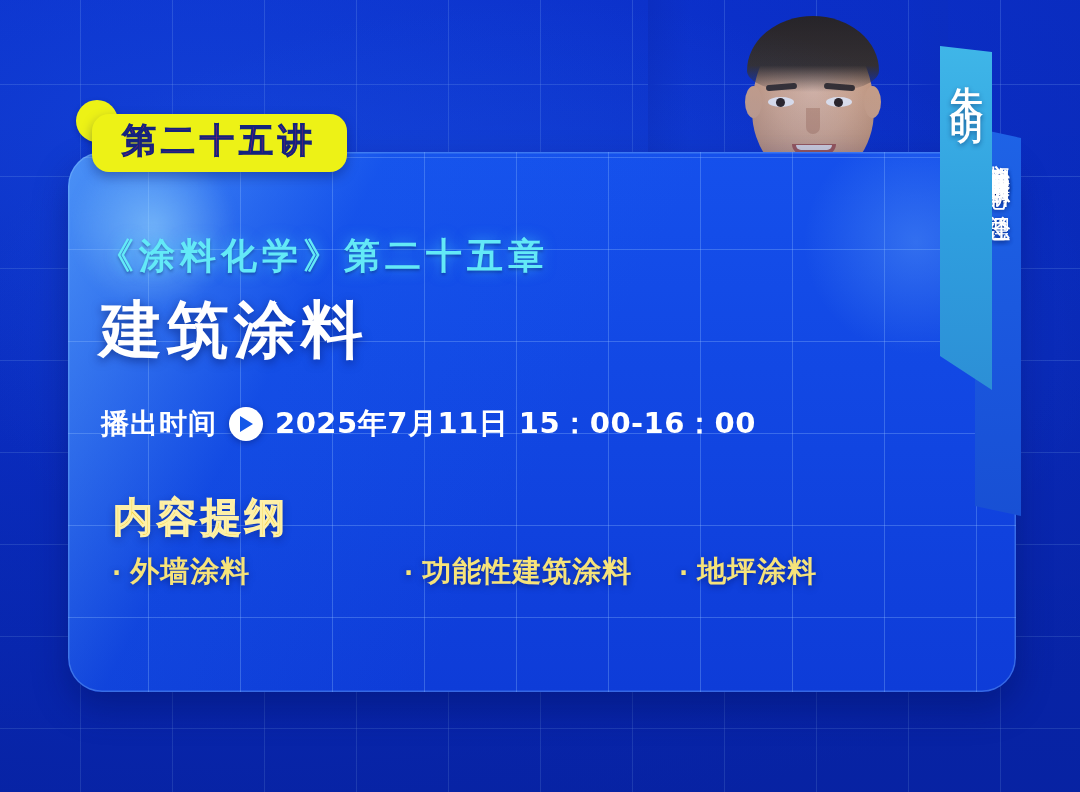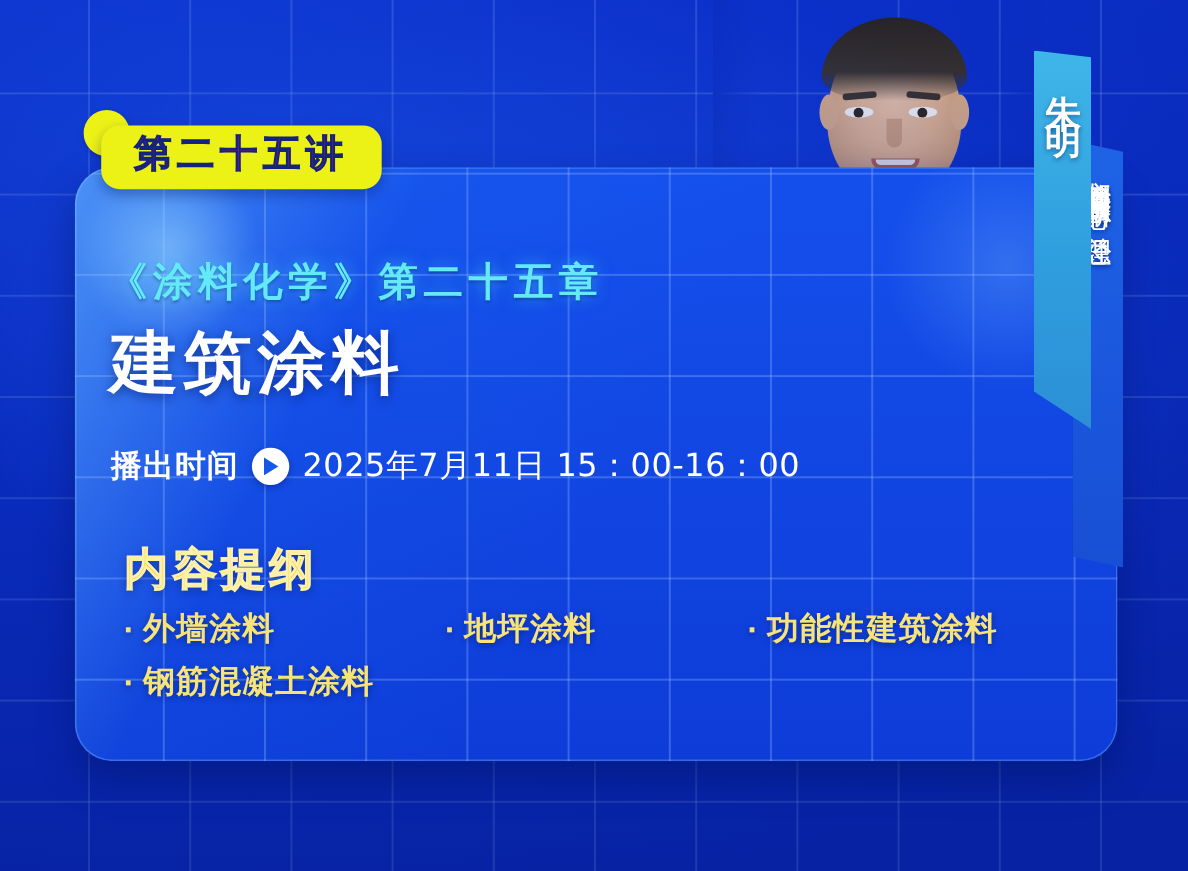--- a/index.html
+++ b/index.html
@@ -157,35 +157,35 @@
     font-size:28px;font-weight:bold;color:#ffffff;letter-spacing:1px;
     font-family:"DejaVu Sans","Liberation Sans",sans-serif;white-space:nowrap;
   }
   .play-icon{
     width:34px;height:34px;border-radius:50%;background:#ffffff;
     display:flex;align-items:center;justify-content:center;flex:0 0 auto;
     box-shadow:0 2px 6px rgba(0,20,90,.4);
   }
   .play-icon svg{display:block;}
   .time-value{
-    font-size:29px;font-weight:normal;color:#ffffff;letter-spacing:.5px;
+    font-size:29px;font-weight:bold;color:#ffffff;letter-spacing:.5px;
     font-family:"DejaVu Sans","Liberation Sans",sans-serif;white-space:nowrap;
   }
 
   
   .outline-title{
     position:absolute;left:113px;top:490px;
     font-size:40px;font-weight:bold;letter-spacing:4px;color:#f4cf33;
     -webkit-text-stroke:1.2px #fdf0a8;
     text-shadow:0 3px 8px rgba(0,18,90,.45);
     font-family:"DejaVu Sans","Liberation Sans",sans-serif;white-space:nowrap;
   }
   .outline-grid{
     position:absolute;left:112px;top:552px;width:790px;
-    display:grid;grid-template-columns:292px 275px auto;row-gap:8px;
+    display:grid;grid-template-columns:292px 275px auto;row-gap:20px;
   }
   .outline-item{
     font-size:29px;font-weight:bold;color:#f6e37a;letter-spacing:1px;
     text-shadow:0 2px 6px rgba(0,18,90,.5);
     font-family:"DejaVu Sans","Liberation Sans",sans-serif;white-space:nowrap;
   }
   .outline-item .dot{color:#f6e37a;margin-right:8px;font-size:24px;}
 
   
   .ribbon-name{
@@ -267,23 +267,22 @@
       <svg width="16" height="18" viewBox="0 0 16 18" aria-hidden="true">
         <path d="M2 1 L15 9 L2 17 Z" fill="#1358e8"></path>
       </svg>
     </span>
     <span class="time-value">2025年7月11日 15：00-16：00</span>
   </div>
 
   <div class="outline-title">内容提纲</div>
   <div class="outline-grid">
     <div class="outline-item"><span class="dot">·</span><span>外墙涂料</span></div>
+    <div class="outline-item"><span class="dot">·</span><span>功能性建筑涂料</span></div>
     <div class="outline-item"><span class="dot">·</span><span>地坪涂料</span></div>
-    <div class="outline-item"><span class="dot">·</span><span>功能性建筑涂料</span></div>
-    <div class="outline-item"><span class="dot">·</span><span>钢筋混凝土涂料</span></div>
   </div>
 
   <div class="ribbon-title">
     <span class="ribbon-title-text">立邦涂料中国有限公司创新中心 总经理</span>
   </div>
   <div class="ribbon-name">
     <span class="ribbon-name-text">朱明</span>
   </div>
 
 </div>

